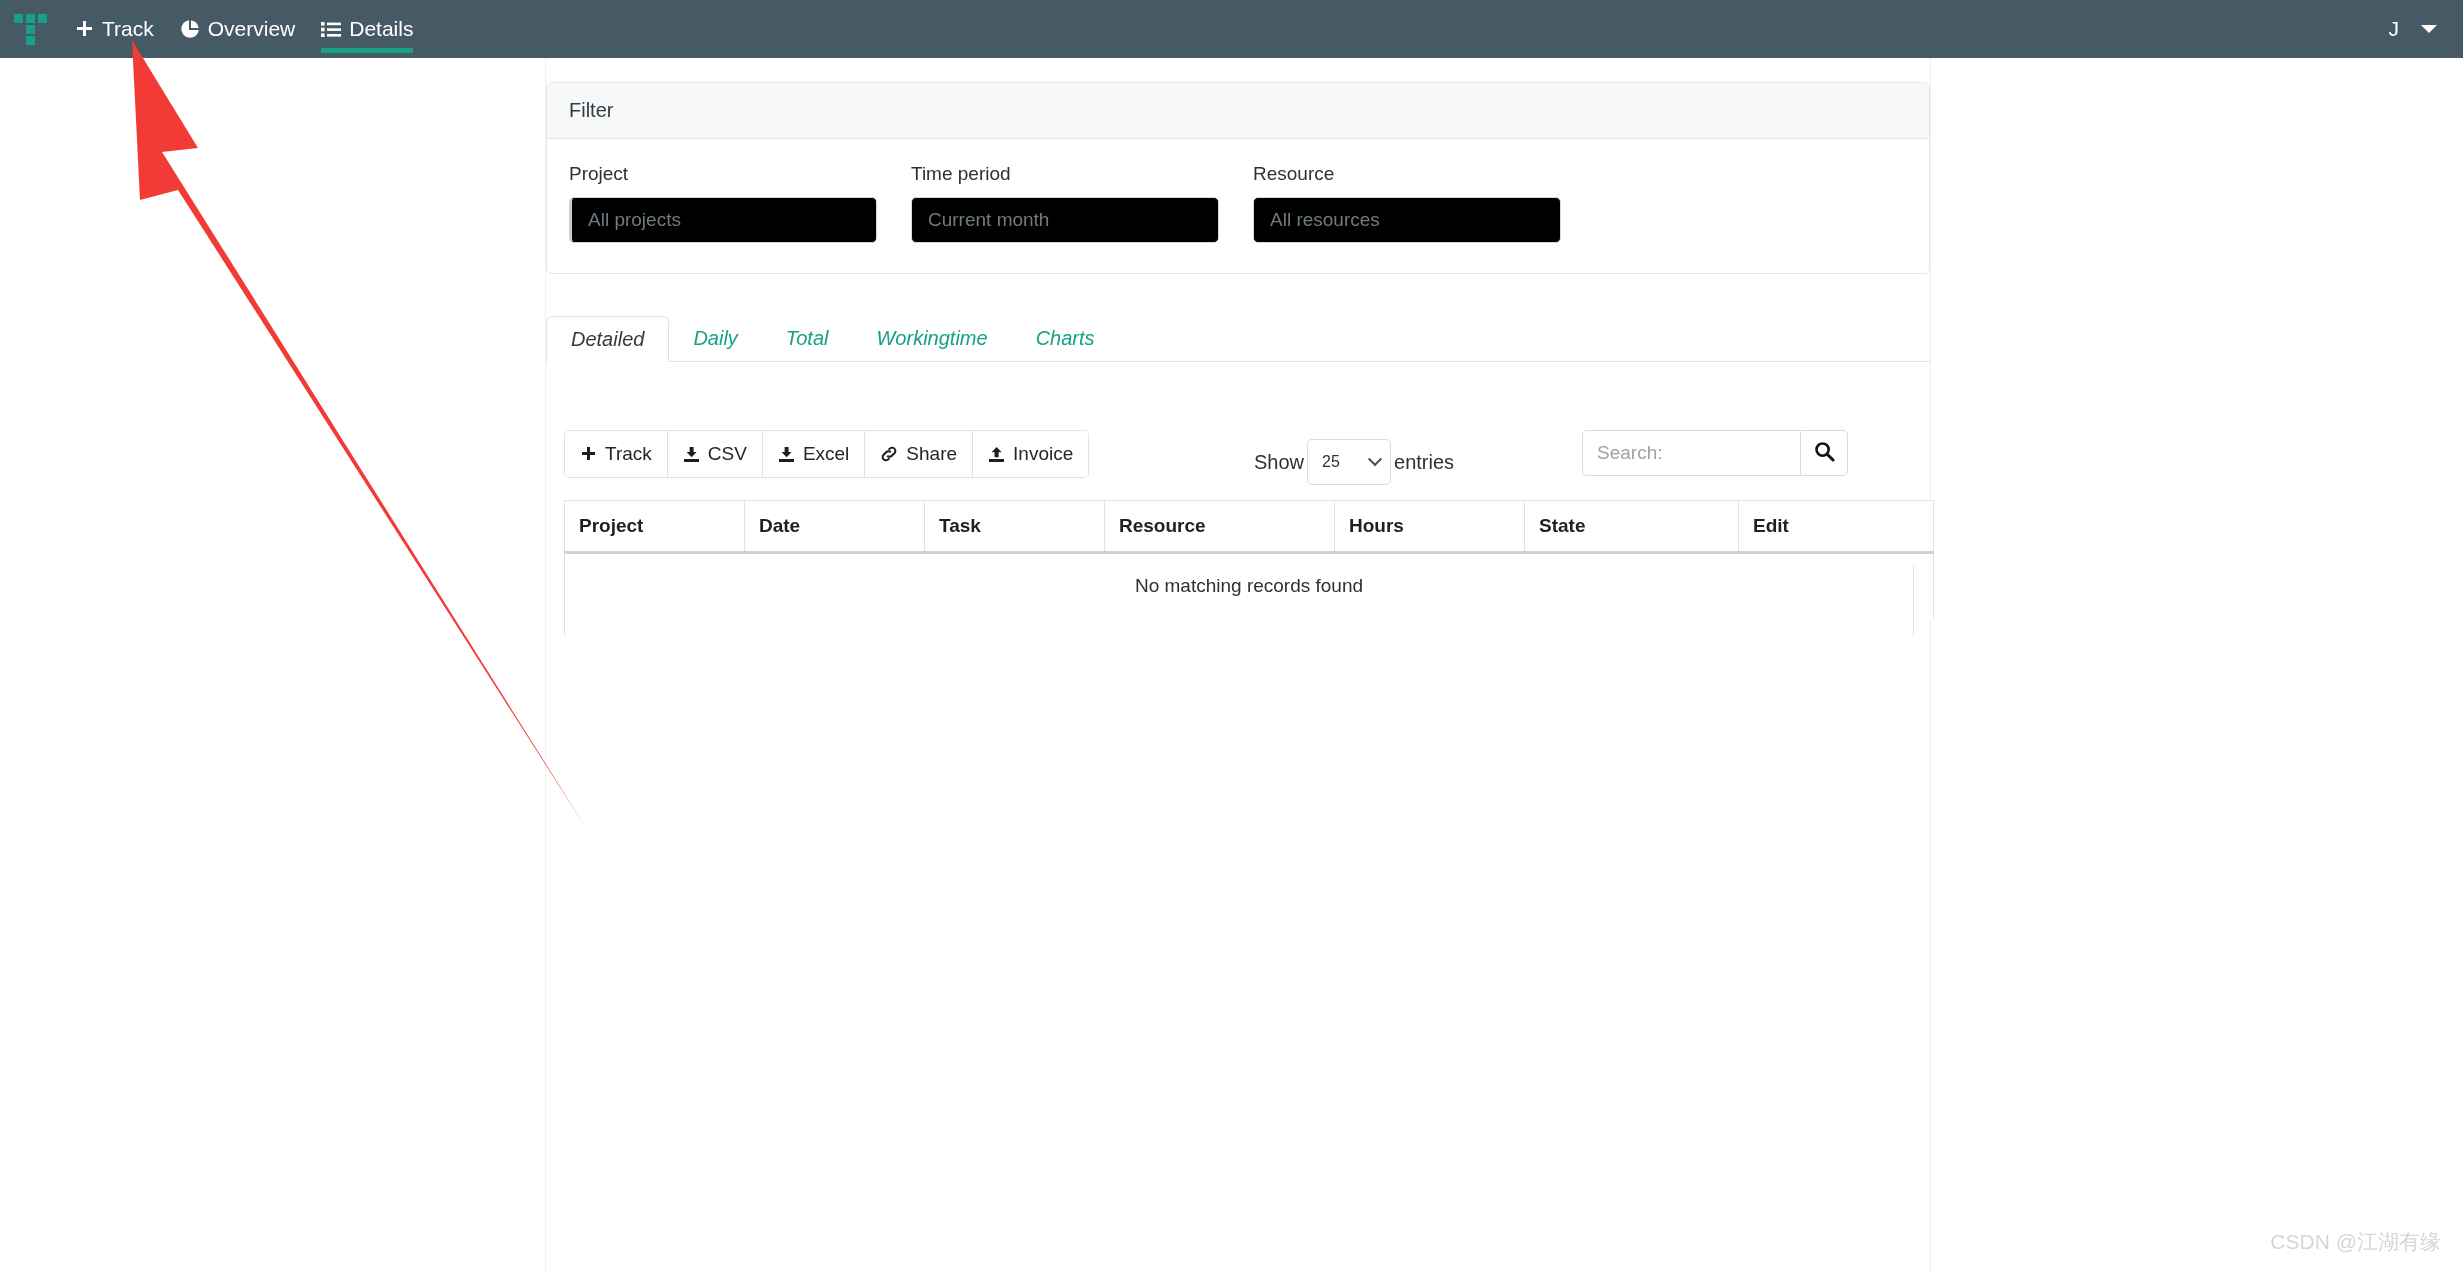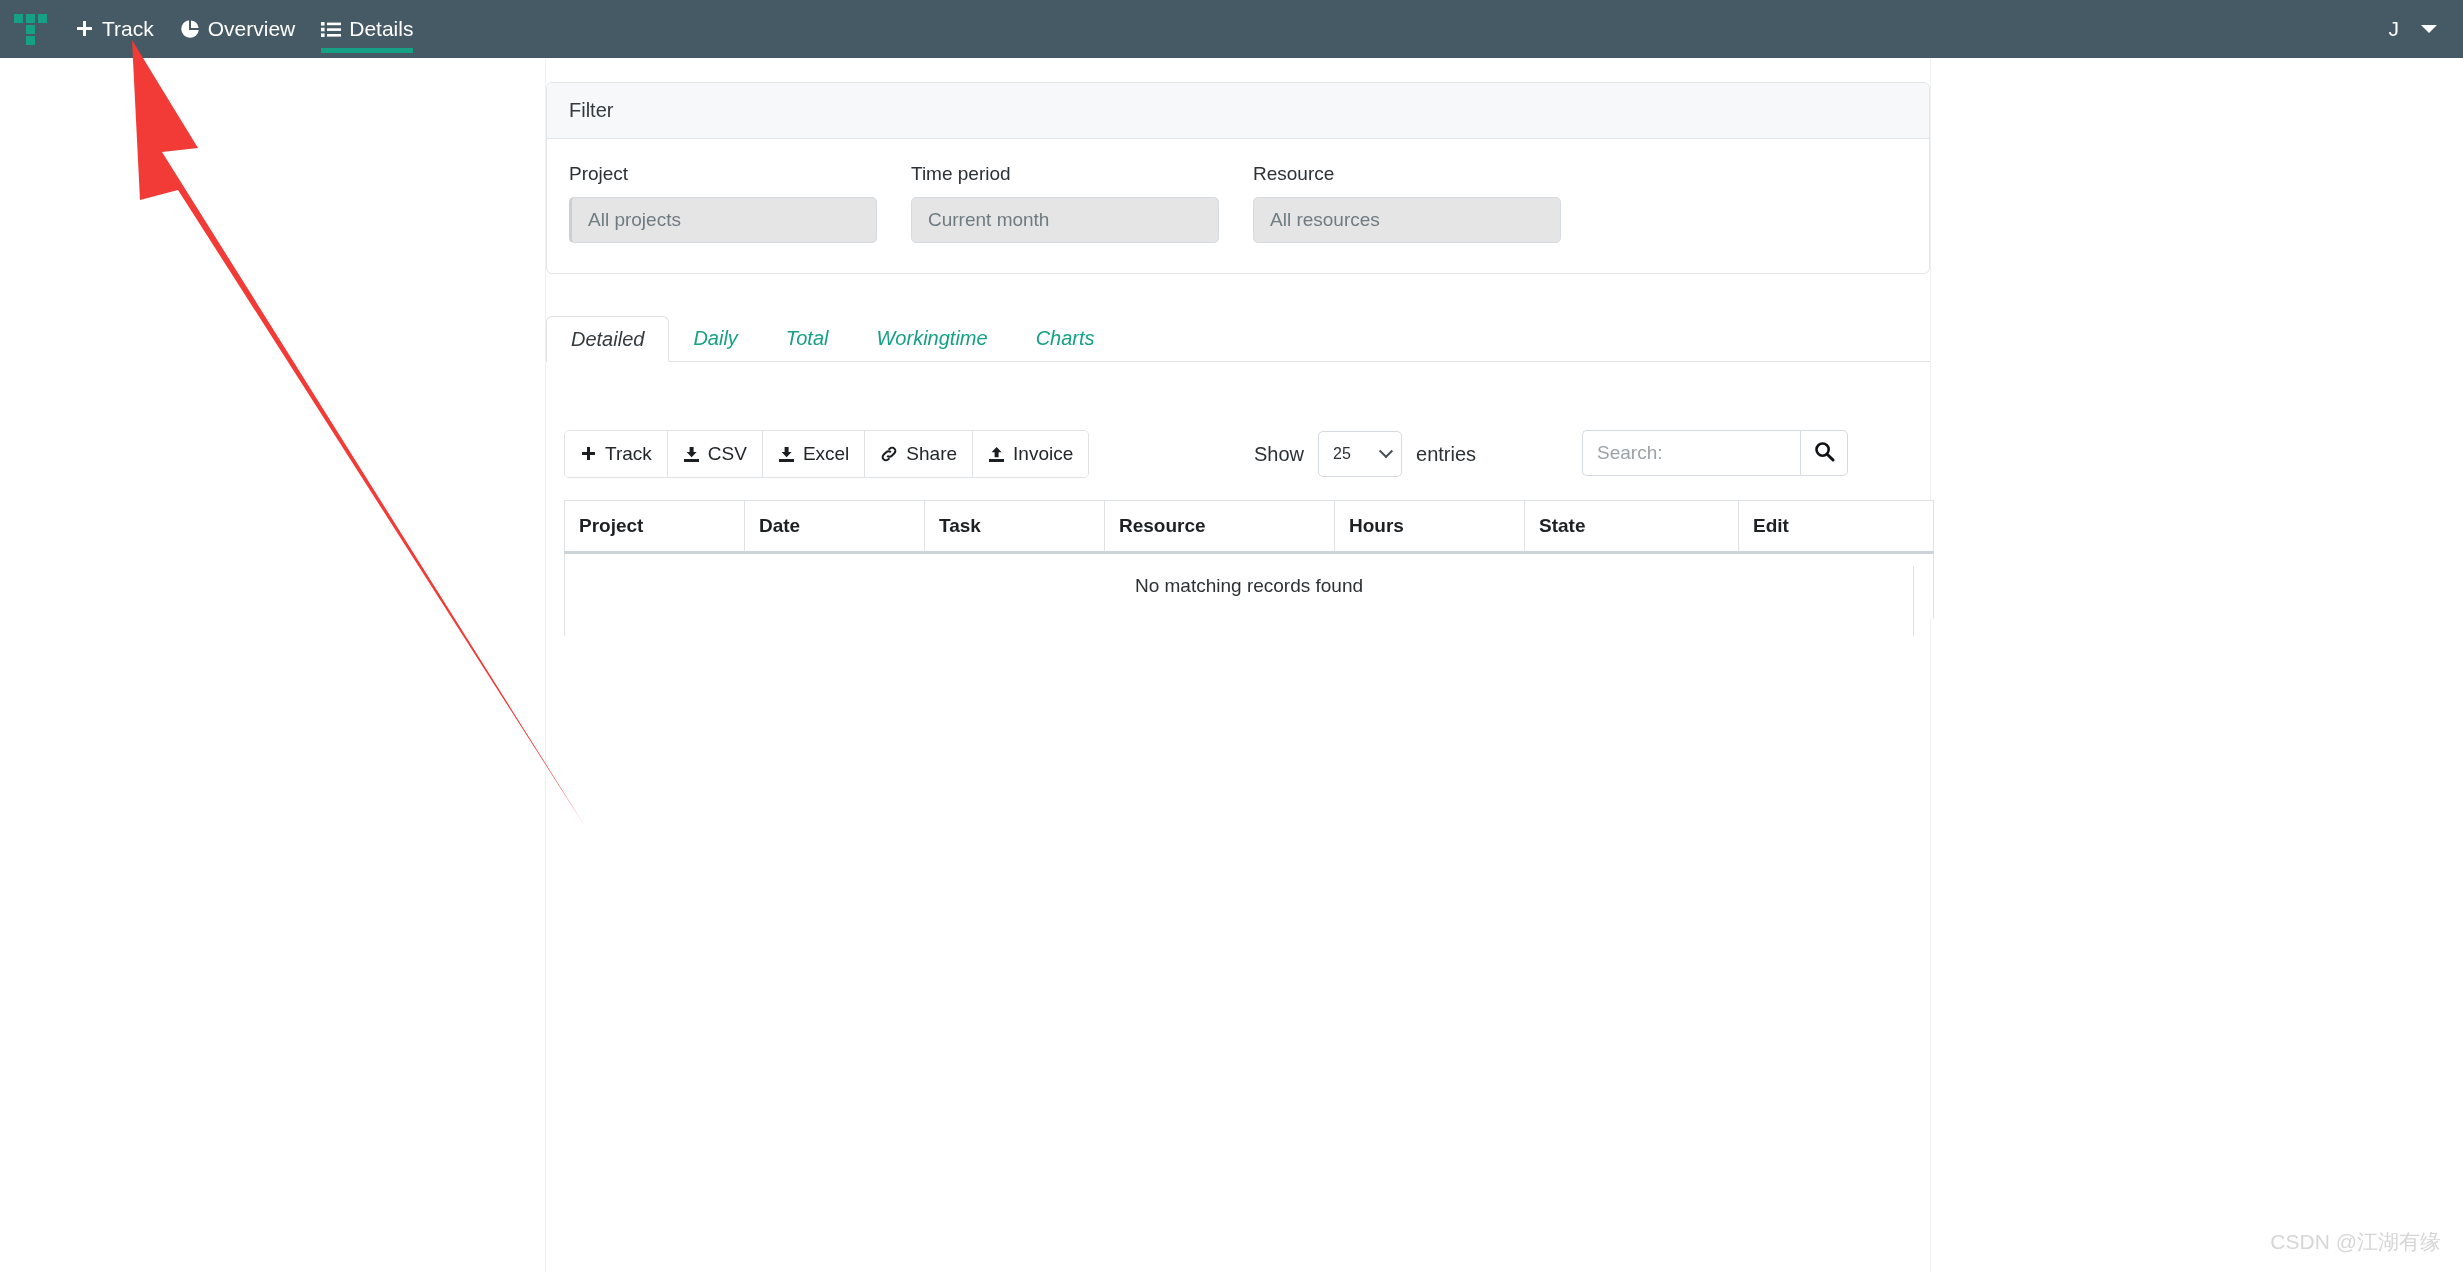--- a/index.html
+++ b/index.html
@@ -116,21 +116,21 @@
   .field-label {
     font-size: 19px;
     color: #2b3135;
     margin-bottom: 12px;
     display: block;
   }
   .field-input {
     width: 308px; height: 46px;
     border: 1px solid #d5dbe0;
     border-radius: 5px;
-    background: #e5e5e5;
+    background: #000000;
     display: flex; align-items: center;
     padding-left: 16px;
     font-size: 19px;
     color: #6f7b82;
   }
   .field-input.accent { border-left: 3px solid #c8d0d6; }
 
   
   #tabs {
     position: absolute;
@@ -180,26 +180,26 @@
     color: #222729;
     background: #ffffff;
     cursor: pointer;
     white-space: nowrap;
   }
   .tbtn:last-child { border-right: none; }
   .tbtn .bico { margin-right: 8px; display: inline-flex; align-items: center; }
 
   #show-entries {
     position: absolute;
-    left: 690px; top: 0;
+    left: 690px; top: 8px;
     display: flex; align-items: center;
     height: 48px;
     font-size: 20px;
     color: #2b3135;
-    gap: 14px;
+    gap: 3px;
     text-align: center;
   }
   #entries-select {
     width: 84px; height: 46px;
     border: 1px solid #d5dbe0;
     border-radius: 5px;
     background: #ffffff;
     display: flex; align-items: center; justify-content: space-between;
     padding: 0 10px 0 14px;
     font-size: 16px;

